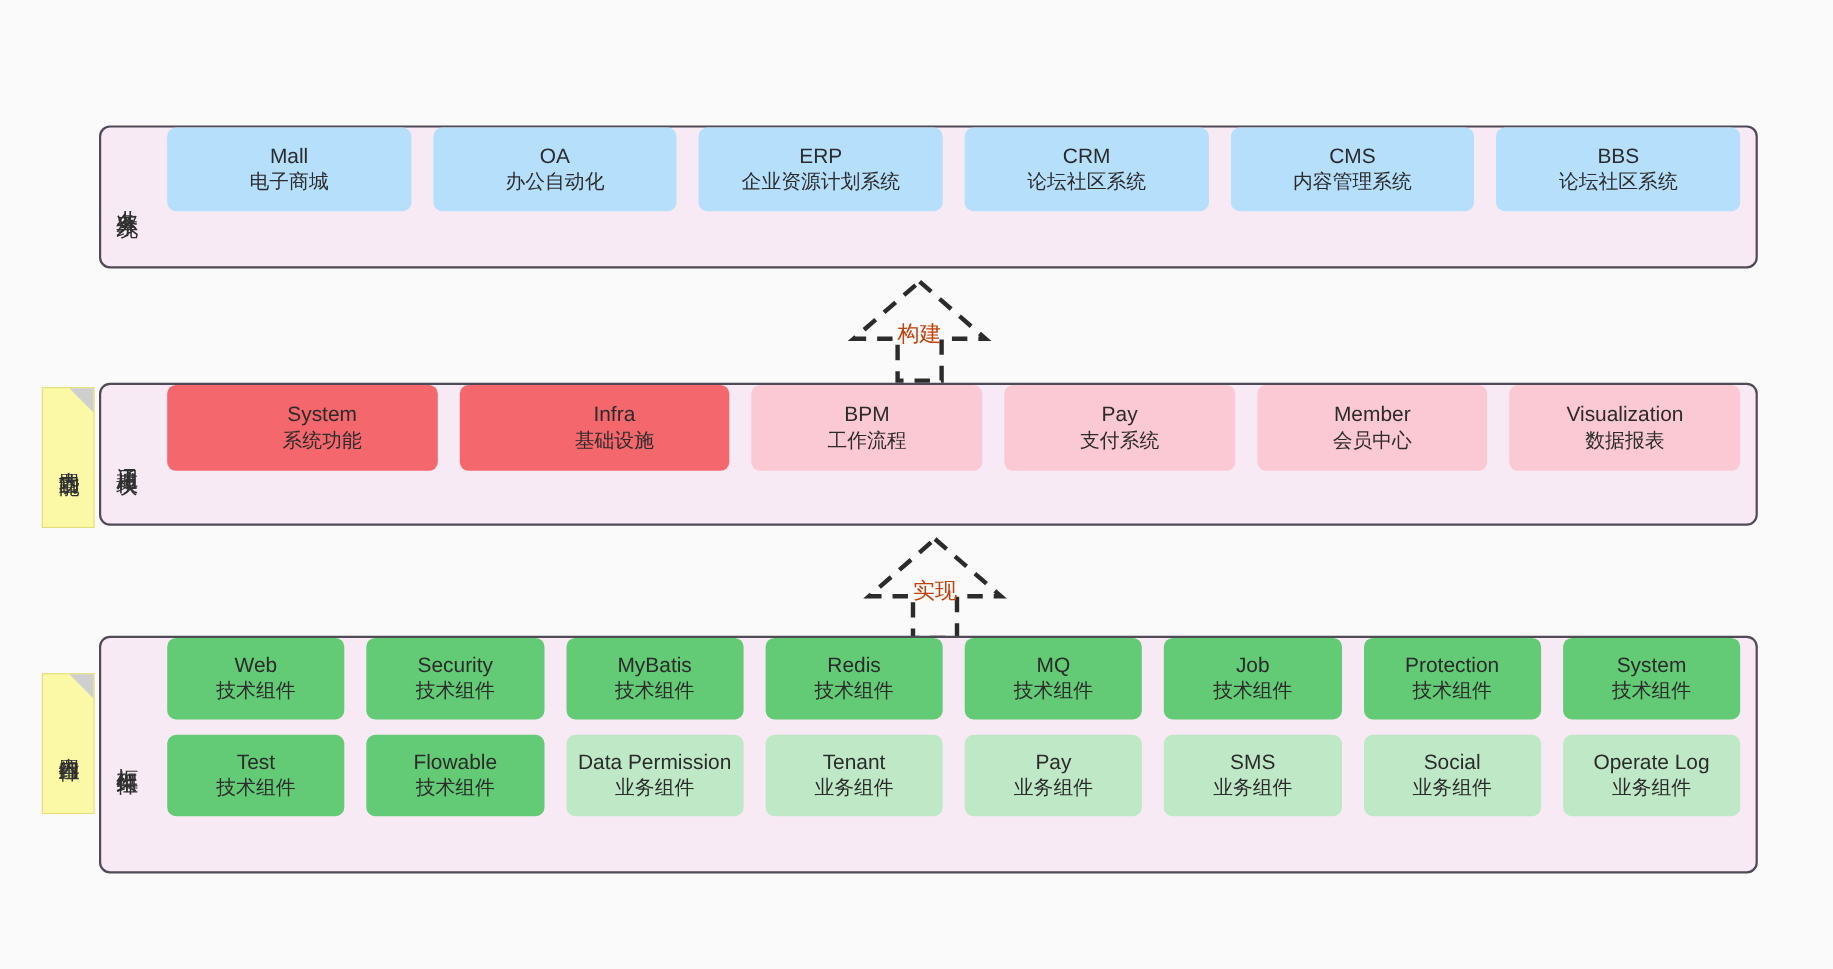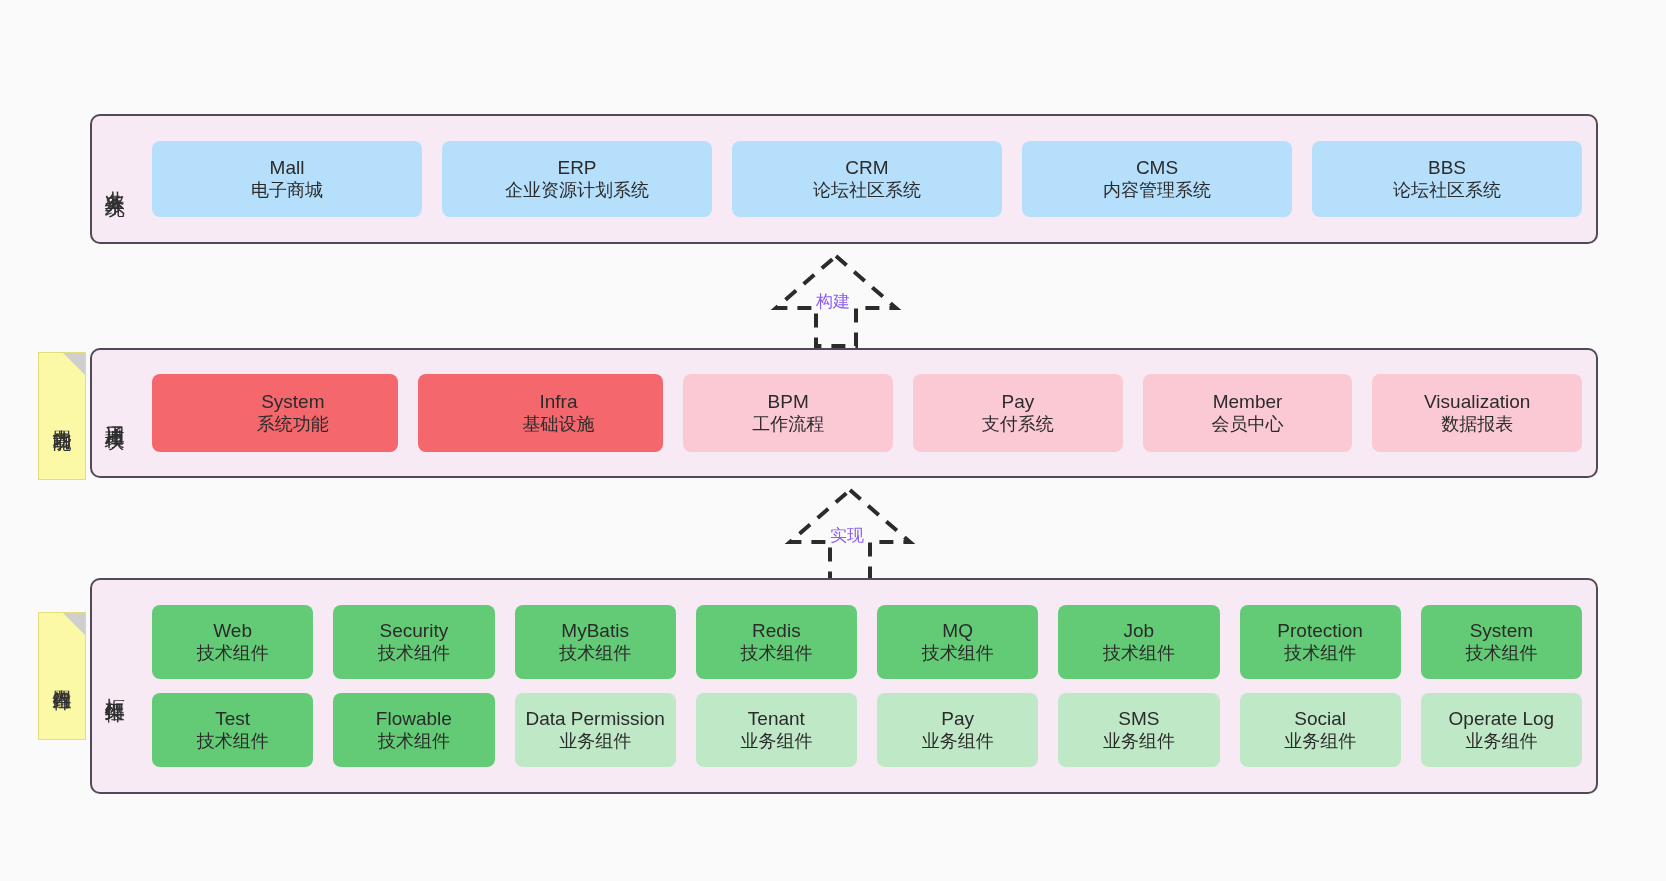--- a/index.html
+++ b/index.html
@@ -45,21 +45,21 @@
     text-orientation: upright;
     letter-spacing: 2px;
     white-space: nowrap;
     user-select: none;
   }
 
   .band-body {
     flex: 1 1 auto;
     display: flex;
     flex-direction: column;
-    justify-content: center;
+    justify-content: flex-start;
     gap: 16px;
     padding: 0 14px;
   }
 
   .row {
     display: flex;
     flex-direction: row;
     gap: 20px;
     align-items: stretch;
   }
@@ -135,22 +135,22 @@
   #note-functions  { left: 38px; top: 352px; height: 128px; }
   #note-components { left: 38px; top: 612px; height: 128px; }
 
   
   .arrow {
     position: absolute;
   }
   .arrow svg { display: block; overflow: visible; }
   .arrow-label {
     position: absolute;
-    font-size: 17px;
-    color: #8b5cf6;
+    font-size: 20px;
+    color: #c2410c;
     background: transparent;
     white-space: nowrap;
     user-select: none;
   }
 
   #arrow-build  { left: 756px; top: 252px; width: 160px; height: 96px; }
   #arrow-build  .arrow-label { left: 60px; top: 38px; }
   #arrow-impl   { left: 770px; top: 486px; width: 160px; height: 96px; }
   #arrow-impl   .arrow-label { left: 60px; top: 38px; }
 </style>
@@ -162,20 +162,24 @@
   <div class="band" id="band-business">
     <div class="band-title">业务系统</div>
     <div class="band-body">
       <div class="row">
 
         <div class="node blue">
           <span class="n-title">Mall</span>
           <span class="n-sub">电子商城</span>
         </div>
 
+        <div class="node blue">
+          <span class="n-title">OA</span>
+          <span class="n-sub">办公自动化</span>
+        </div>
 
         <div class="node blue">
           <span class="n-title">ERP</span>
           <span class="n-sub">企业资源计划系统</span>
         </div>
 
         <div class="node blue">
           <span class="n-title">CRM</span>
           <span class="n-sub">论坛社区系统</span>
         </div>

